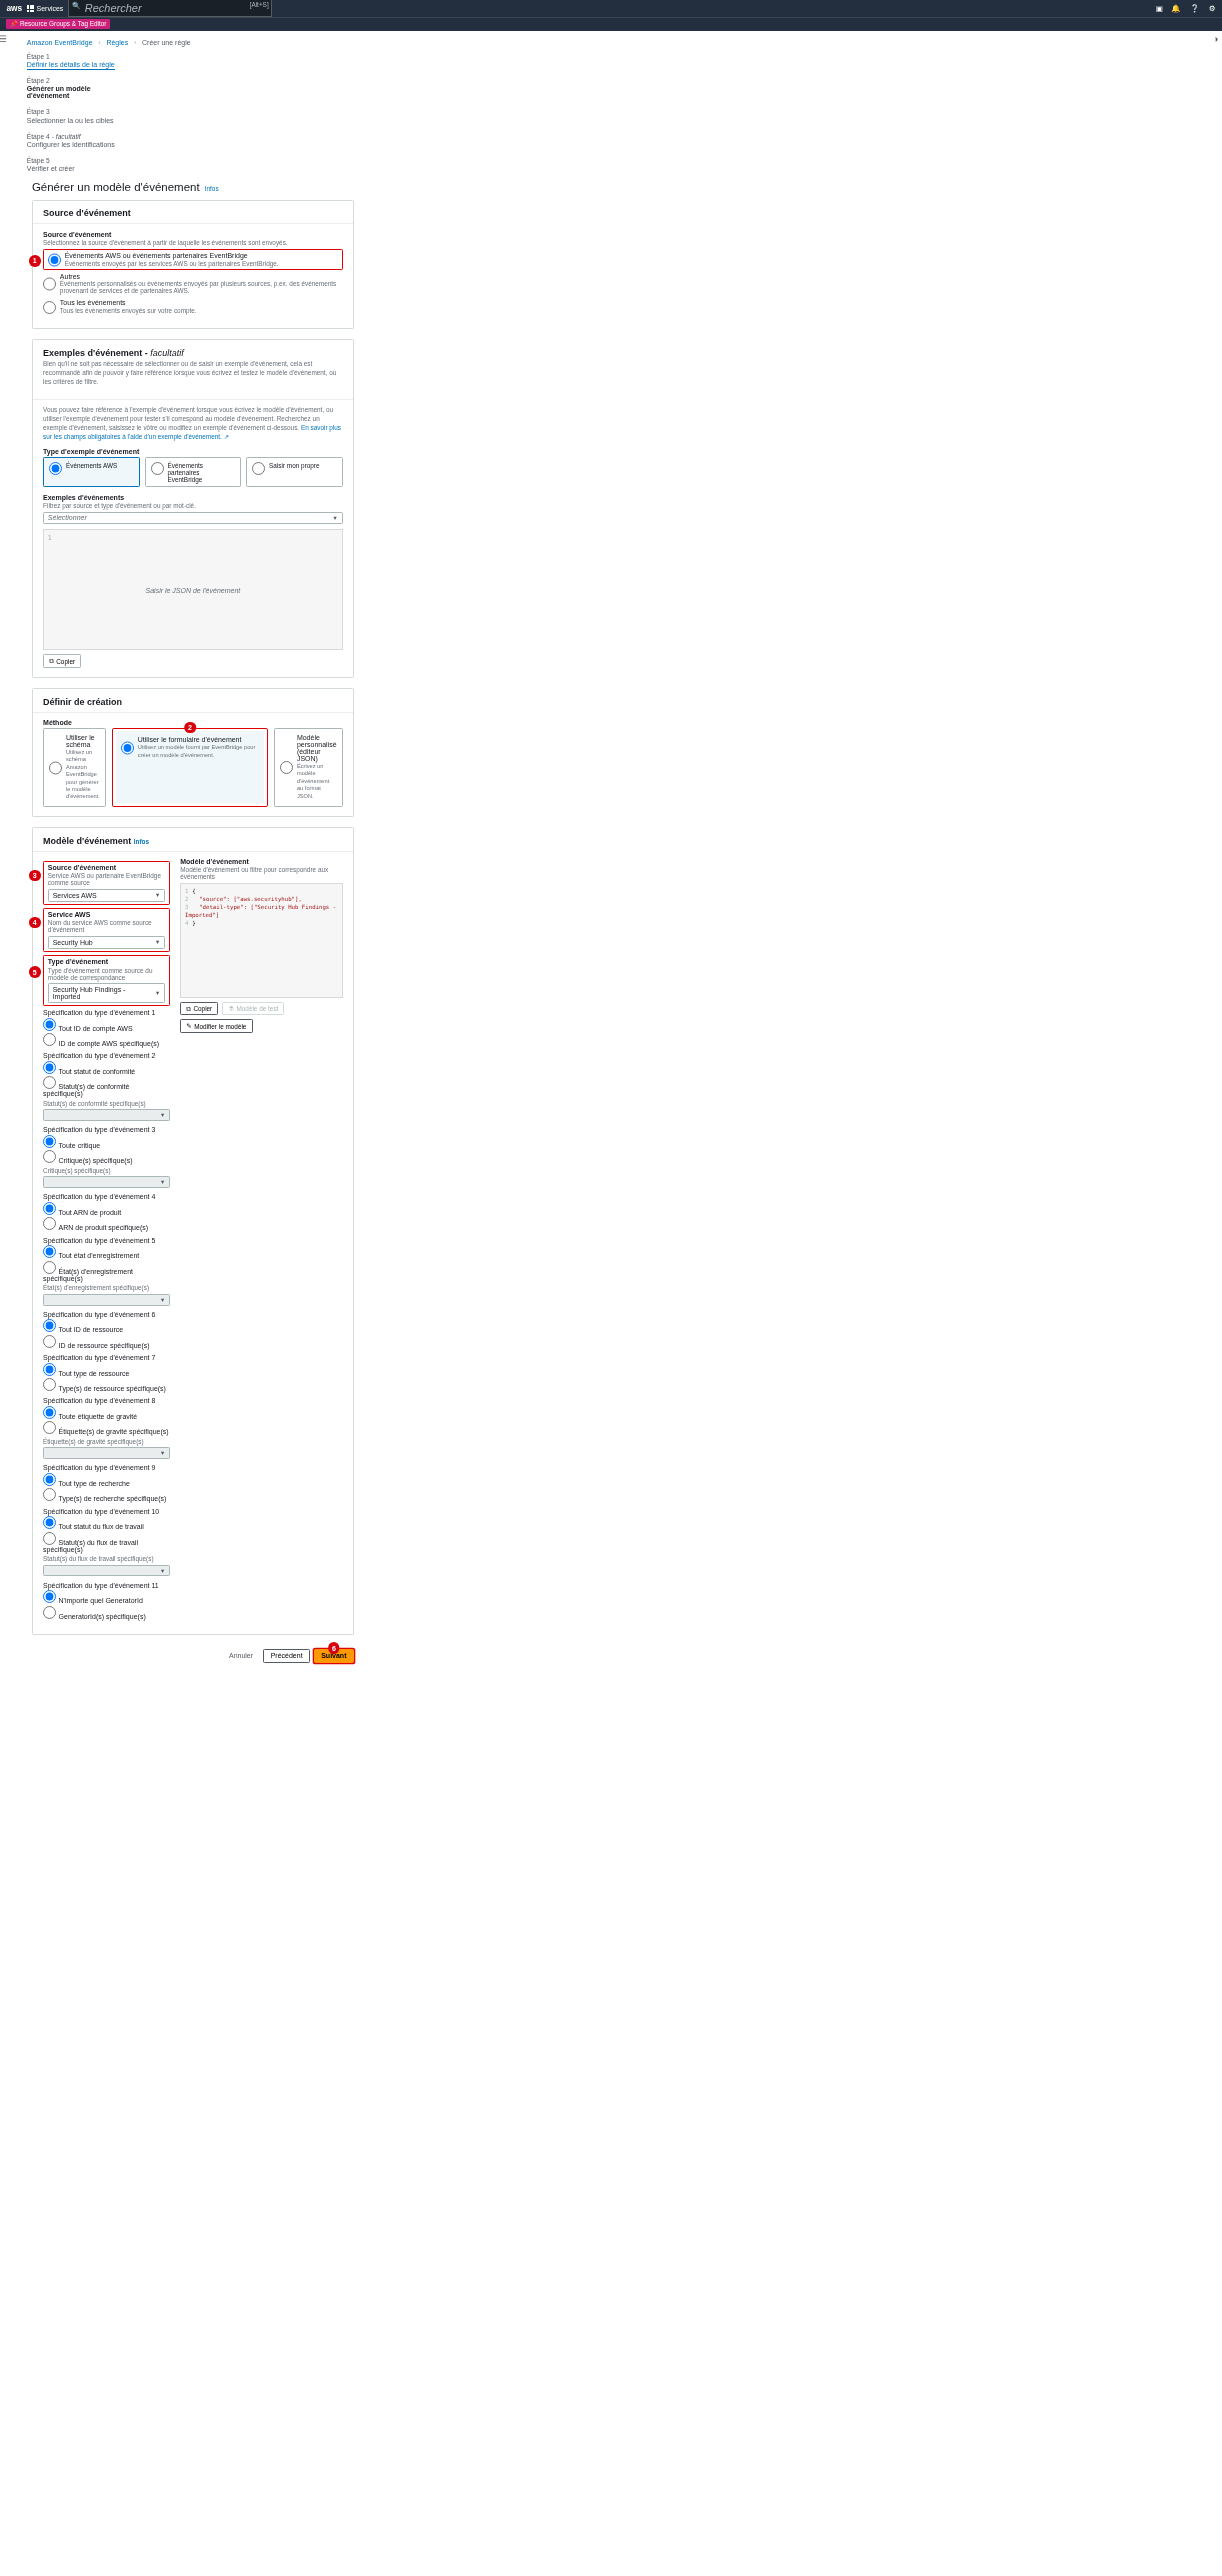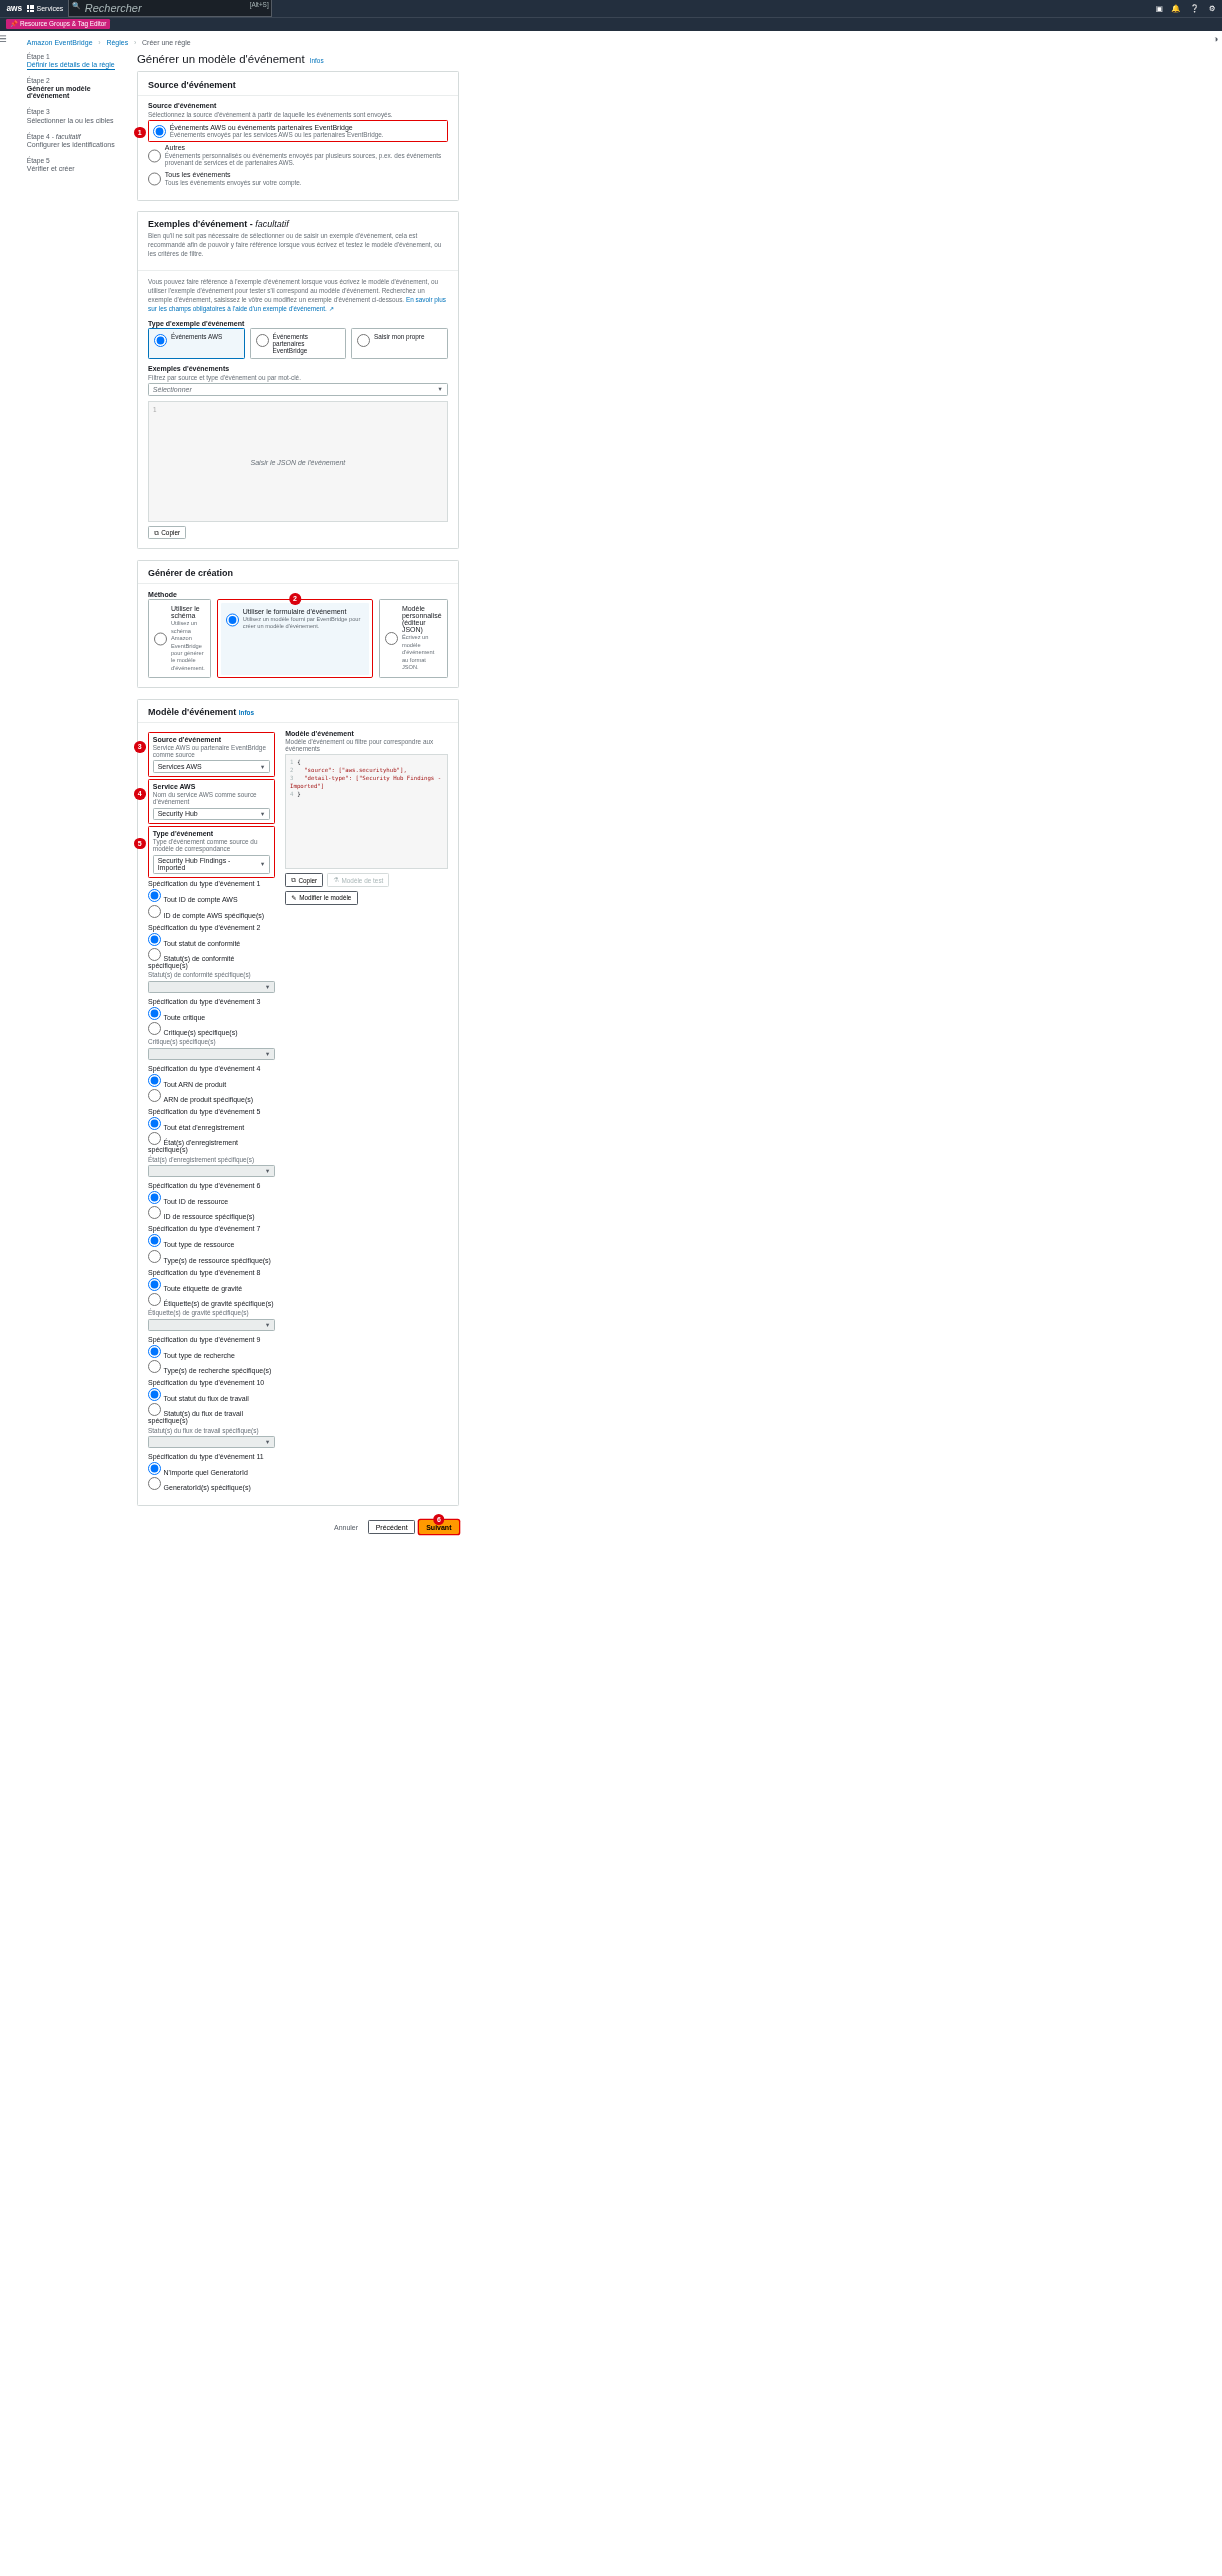--- a/index.html
+++ b/index.html
@@ -21,21 +21,21 @@
 .resourcebar { background: #232f3e; height: 14px; display: flex; align-items: center; padding: 0 6.4px; border-top: 0.6px solid #3a4553; }
 .pink-tag { background: #cc1f7a; color: #fff; font-size: 6.4px; padding: 1.3px 3.8px; border-radius: 1.3px; }
 
 .main-wrap { display: flex; padding: 6.4px 0 0 6.4px; gap: 0; position: relative; }
 .hamburger { position: absolute; left: -1.3px; top: 3.8px; font-size: 9px; color: #545b64; }
 
 .breadcrumb { font-size: 7px; padding: 2.5px 0 6.4px 20.4px; color: #545b64; }
 .breadcrumb a { color: #0073bb; text-decoration: none; }
 .breadcrumb .sep { margin: 0 3.8px; color: #aab7b8; }
 
-.content-row { display: flex; padding-left: 20.4px; }
+.content-row { display: flex; padding-left: 20.4px; flex-direction: column; }
 
 .sidebar { width: 105px; flex-shrink: 0; }
 .step { margin-bottom: 9px; font-size: 7px; }
 .step-label { color: #545b64; font-size: 6.7px; }
 .step-name { color: #545b64; margin-top: 1.3px; }
 .step-name.link { color: #0073bb; cursor: pointer; }
 .step-name.active { color: #16191f; font-weight: bold; }
 .step .underline { border-bottom: 0.6px solid #0073bb; padding-bottom: 1.3px; }
 .facultatif { font-style: italic; }
 
@@ -268,21 +268,21 @@
             </div>
             <button class="copy-btn">
               <span>⧉</span>
               <span>Copier</span>
             </button>
           </div>
         </div>
 
         <div class="panel">
           <div class="panel-header">
-              <h2>Générer de création</h2>
+              <h2>Définir de création</h2>
             </div>
           <div class="panel-body">
             <div class="field-label">Méthode</div>
             <div class="method-tiles">
               <div class="method-tile">
                 <div class="mt-body">
                   <input type="radio" style="">
                   <div>
                     <div class="mt-title">Utiliser le schéma</div>
                     <div class="mt-desc">Utilisez un schéma Amazon EventBridge pour générer le modèle d'événement.</div>

